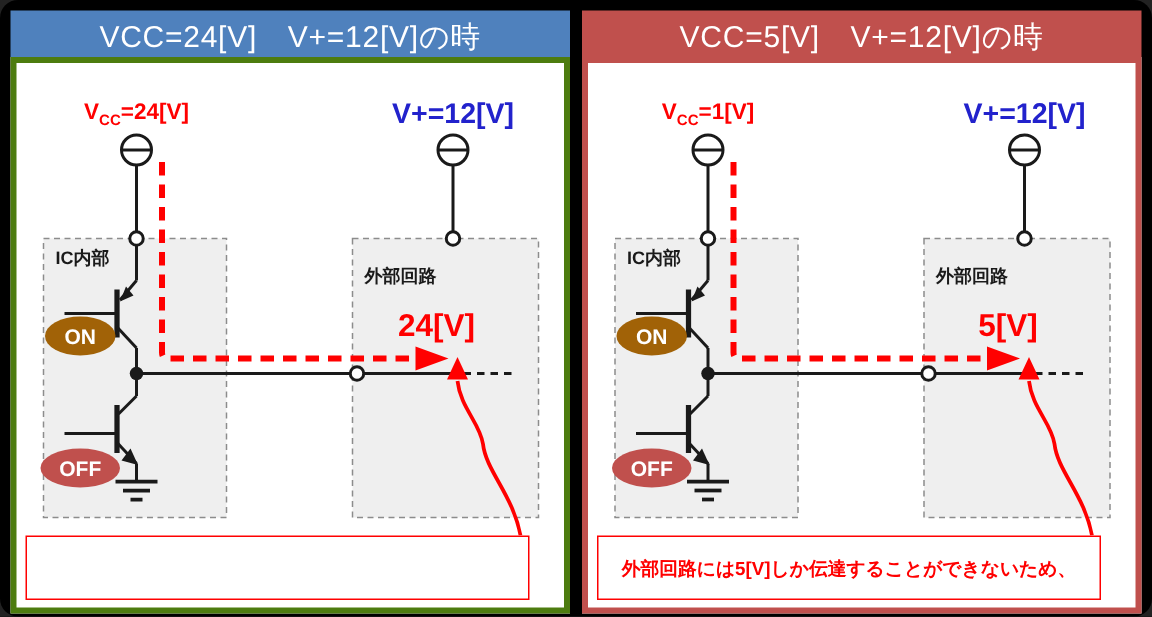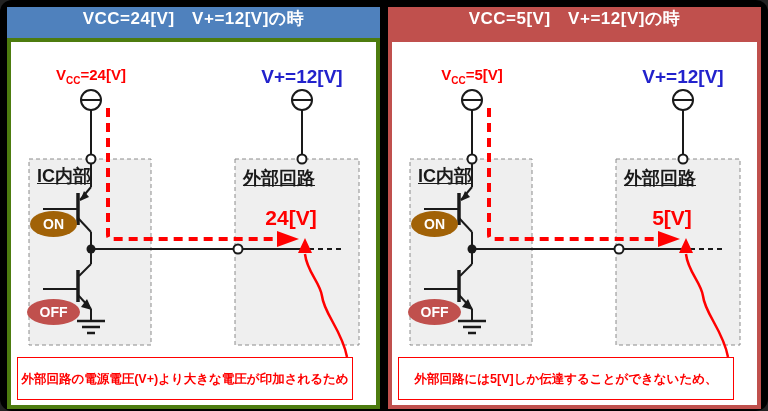--- a/index.html
+++ b/index.html
@@ -5,39 +5,39 @@
   html,body{margin:0;padding:0;background:#222;}
   .stage{
     position:relative;width:768px;height:411px;background:#000;
     border-radius:12px;overflow:hidden;
     font-family:"Liberation Sans","DejaVu Sans",sans-serif;
   }
   .panel{position:absolute;top:7px;width:373px;height:398px;}
   .panel.left{left:7px;}
   .panel.right{left:388px;}
   .panel-header{
-    height:31px;display:flex;align-items:flex-start;justify-content:center;
-    color:#fff;font-weight:bold;font-size:17px;letter-spacing:.5px;
+    height:31px;display:flex;align-items:flex-end;justify-content:center;
+    color:#fff;font-weight:normal;font-size:20px;letter-spacing:.5px;
   }
   .panel.left  .panel-header{background:#4F81BD;}
   .panel.right .panel-header{background:#C0504D;}
   .panel-body{
     position:relative;height:363px;background:#fff;border:4px solid #4d7c0f;
   }
   .panel.right .panel-body{border-color:#C0504D;}
   .circuit{position:absolute;left:0;top:0;}
   .overlay{position:absolute;white-space:nowrap;}
   .vcc-label{left:10px;top:24px;width:140px;text-align:center;
     color:#FF0000;font-weight:bold;font-size:15px;}
   .vcc-label sub{font-size:10px;}
   .vplus-label{left:221px;top:24px;width:140px;text-align:center;
     color:#2222CC;font-weight:bold;font-size:19px;}
-  .box-label{color:#1a1a1a;font-weight:bold;font-size:18px;text-decoration:underline;}
+  .box-label{color:#1a1a1a;font-weight:bold;font-size:12px;}
   .ic-label{left:26px;top:122px;}
-  .ext-label{left:232px;top:124px;}
+  .ext-label{left:232px;top:134px;}
   .badge{
     display:flex;align-items:center;justify-content:center;
     color:#fff;font-weight:bold;font-size:14px;border-radius:50%;
   }
   .badge-on{left:19px;top:169px;width:47px;height:26px;background:#a16207;text-align:right;}
   .badge-off{left:16px;top:257px;width:53px;height:26px;background:#C0504D;}
   .vout-label{left:235px;top:164px;width:90px;text-align:center;
     color:#FF0000;font-weight:bold;font-size:21px;}
   .note{
     left:6px;top:315px;width:334px;height:41px;
@@ -121,34 +121,33 @@
         <use href="#circuit-art"></use>
       </svg>
       <div class="overlay vcc-label"><span>V</span><sub>CC</sub><span>=24[V]</span></div>
       <div class="overlay vplus-label">V+=12[V]</div>
       <div class="overlay box-label ic-label">IC内部</div>
       <div class="overlay box-label ext-label">外部回路</div>
       <div class="overlay badge badge-on">ON</div>
       <div class="overlay badge badge-off">OFF</div>
       <div class="overlay vout-label">24[V]</div>
       <div class="overlay note">
-        <div>外部回路の電源電圧(V+)より大きな電圧が印加されるため</div>
       </div>
     </div>
   </section>
 
   <section class="panel right">
     <header class="panel-header">
       <span>VCC=5[V]　V+=12[V]の時</span>
     </header>
     <div class="panel-body">
       <svg class="circuit" width="369" height="363" viewBox="0 0 369 363">
         <use href="#circuit-art"></use>
       </svg>
-      <div class="overlay vcc-label"><span>V</span><sub>CC</sub><span>=5[V]</span></div>
+      <div class="overlay vcc-label"><span>V</span><sub>CC</sub><span>=1[V]</span></div>
       <div class="overlay vplus-label">V+=12[V]</div>
       <div class="overlay box-label ic-label">IC内部</div>
       <div class="overlay box-label ext-label">外部回路</div>
       <div class="overlay badge badge-on">ON</div>
       <div class="overlay badge badge-off">OFF</div>
       <div class="overlay vout-label">5[V]</div>
       <div class="overlay note">
         <div>外部回路には5[V]しか伝達することができないため、</div>
       </div>
     </div>

